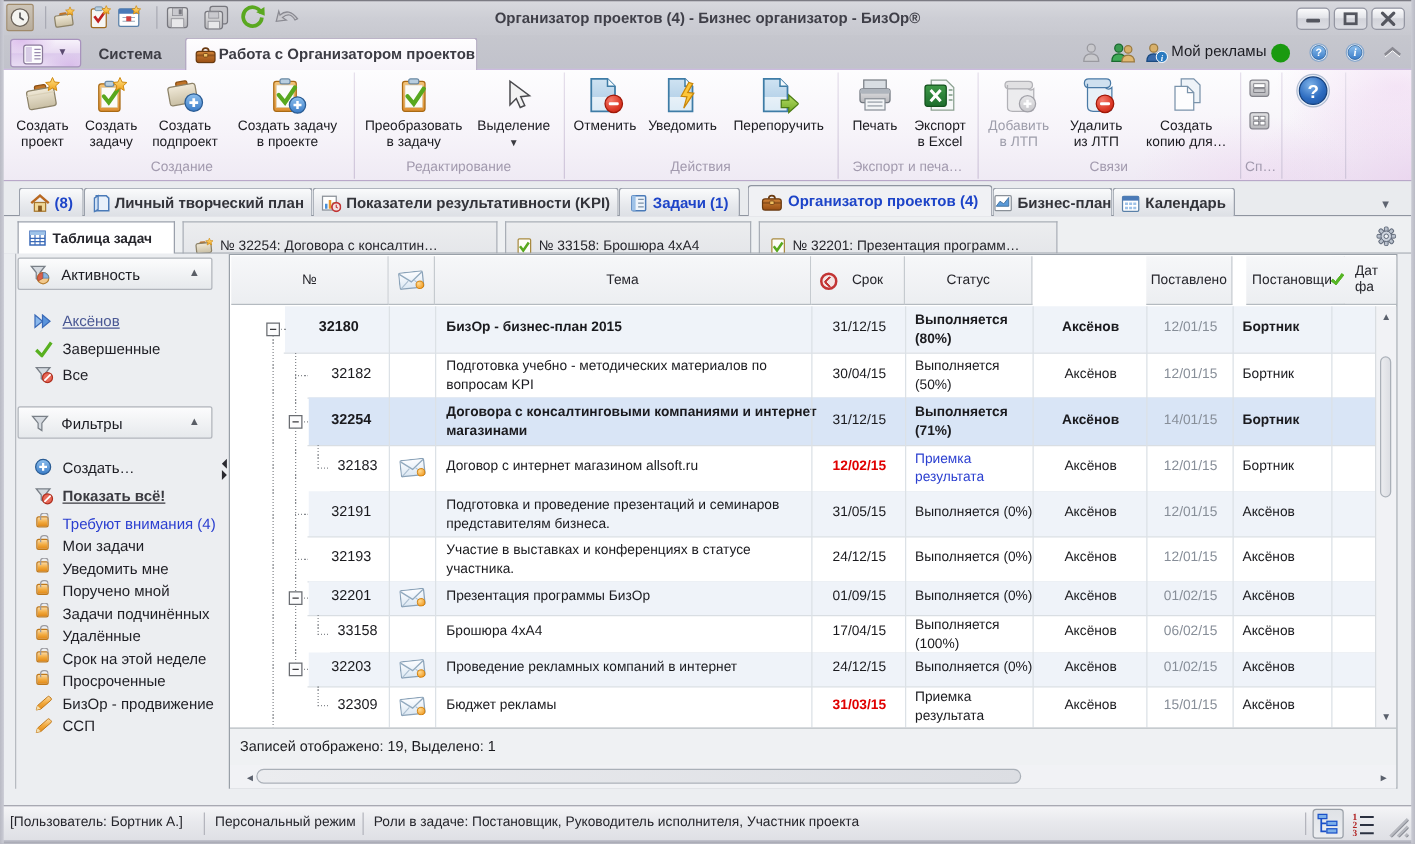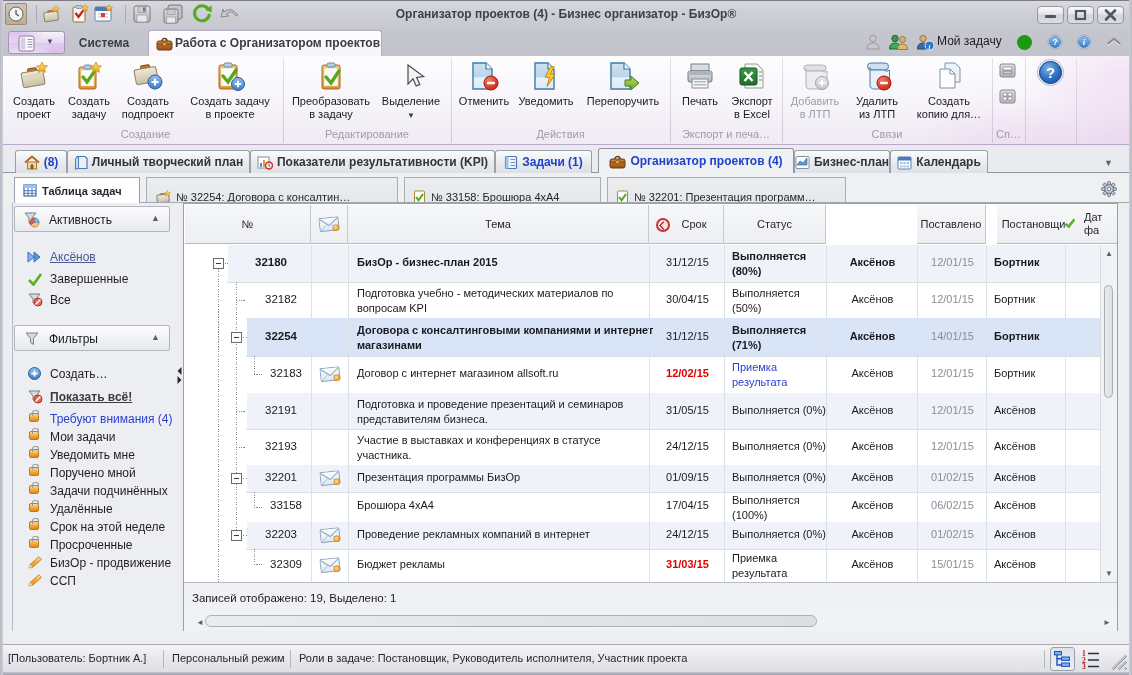--- a/index.html
+++ b/index.html
@@ -207,21 +207,21 @@
       <path d="M1.5 16 q0-6 5.5-6 q5.5 0 5.5 6 z" fill="#40aa58" stroke="#1a6a30"></path>
       <circle cx="14.5" cy="6.5" r="3" fill="#d8b06a" stroke="#9a7a40"></circle>
       <path d="M9.5 16.5 q0-5.5 5-5.5 q5 0 5 5.5 z" fill="#e0b870" stroke="#9a7a40"></path>
     </svg></div>
 <div class="abs" style="left:915px; top:33px;"><svg width="20" height="18" viewBox="0 0 20 18">
       <circle cx="8" cy="5.5" r="3.2" fill="#d8b06a" stroke="#9a7a40"></circle>
       <path d="M2.5 16 q0-6 5.5-6 q5.5 0 5.5 6 z" fill="#3a6aaa" stroke="#1a4a80"></path>
       <circle cx="14.5" cy="12.5" r="4.5" fill="#2a7ac0" stroke="#fff" stroke-width=".8"></circle>
       <text x="14.5" y="15.5" text-anchor="middle" font-size="7" font-style="italic" font-weight="bold" font-family="Liberation Serif" fill="#fff">i</text>
     </svg></div>
-<div class="abs" style="left:937px; top:34px; font-size:12px; color:#1c1c22;">Мой задачу</div>
+<div class="abs" style="left:937px; top:34px; font-size:12px; color:#1c1c22;">Мой рекламы</div>
 <div class="abs" style="left:1016px; top:34px;"><svg width="17" height="17" viewBox="0 0 17 17">
       <circle cx="8.5" cy="8.5" r="7.5" fill="#1a9a10"></circle>
     </svg></div>
 <div class="abs" style="left:1047px; top:34px;"><svg width="16" height="16" viewBox="0 0 16 16">
       <circle cx="8" cy="8" r="7" fill="#f2f7fd" stroke="#89a8cc"></circle>
       <circle cx="8" cy="8" r="5.6" fill="url(#gblue)" stroke="#2a5c94" stroke-width=".6"></circle>
       <text x="8" y="11" text-anchor="middle" font-size="8.5" font-weight="bold" font-family="Liberation Sans" fill="#fff">?</text>
     </svg></div>
 <div class="abs" style="left:1076px; top:34px;"><svg width="16" height="16" viewBox="0 0 16 16">
       <circle cx="8" cy="8" r="7" fill="#f2f7fd" stroke="#89a8cc"></circle>

